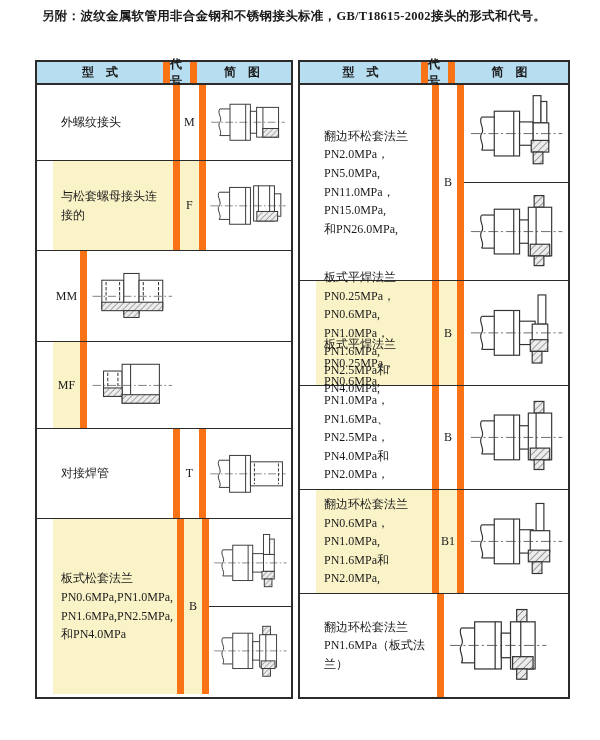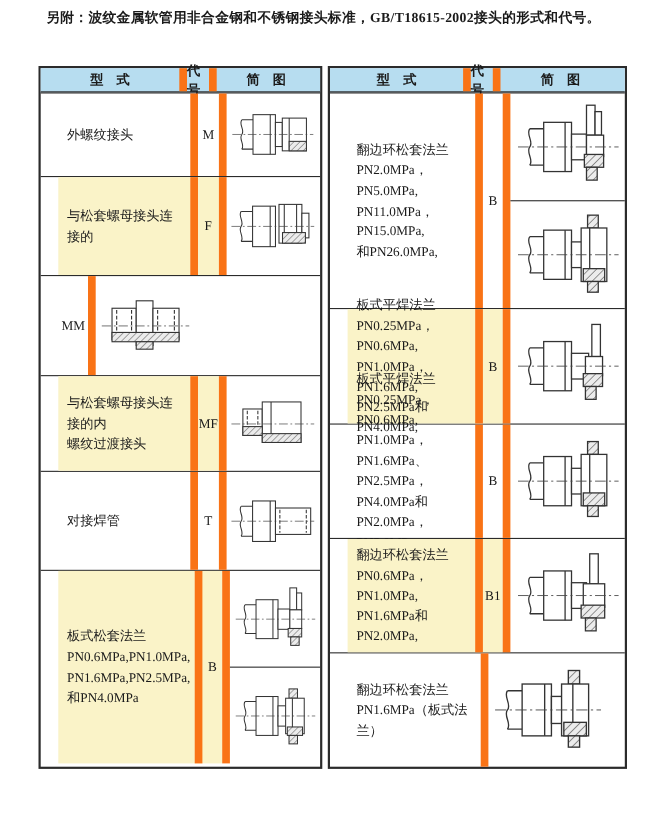--- a/index.html
+++ b/index.html
@@ -124,22 +124,20 @@
               <line x1="81" y1="28" x2="81" y2="58" stroke="#333" stroke-width="1.2" stroke-dasharray="4 2"></line>
               <rect x="14" y="52" width="72" height="10" fill="url(#hp)" stroke="#333" stroke-width="1.2"></rect>
               <rect x="40" y="62" width="18" height="8" fill="url(#hp)" stroke="#333" stroke-width="1.2"></rect>
               <line x1="3" y1="45" x2="97" y2="45" stroke="#444" stroke-width="0.8" stroke-dasharray="10 3 2 3"></line>
             </svg>
           </div>
       </div>
     </div>
 
     <div class="tr" style="height:87px">
-      <div class="td type c-type hl">与松套螺母接头连接的内
-螺纹过渡接头</div>
       <div class="td code c-code hl">MF</div>
       <div class="td diag c-diag">
         <div class="sub">
             <svg class="fit" viewBox="0 0 100 90" preserveAspectRatio="xMidYMid meet">
               <rect x="16" y="28" width="22" height="30" fill="#fff" stroke="#333" stroke-width="1.2"></rect>
               <line x1="21" y1="30" x2="21" y2="56" stroke="#333" stroke-width="1.2" stroke-dasharray="4 2"></line>
               <line x1="33" y1="30" x2="33" y2="56" stroke="#333" stroke-width="1.2" stroke-dasharray="4 2"></line>
               <rect x="38" y="20" width="44" height="46" fill="#fff" stroke="#333" stroke-width="1.2"></rect>
               <line x1="48" y1="20" x2="48" y2="66" stroke="#333" stroke-width="1.2"></line>
               <rect x="16" y="48" width="22" height="10" fill="url(#hp)" stroke="#333" stroke-width="1.2"></rect>

